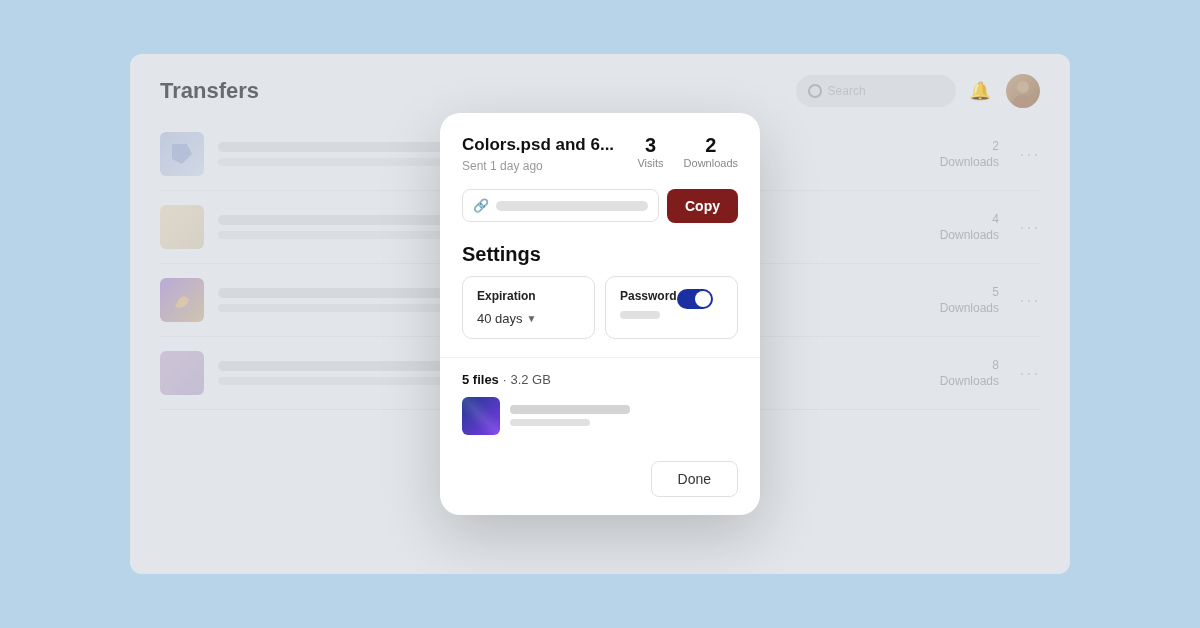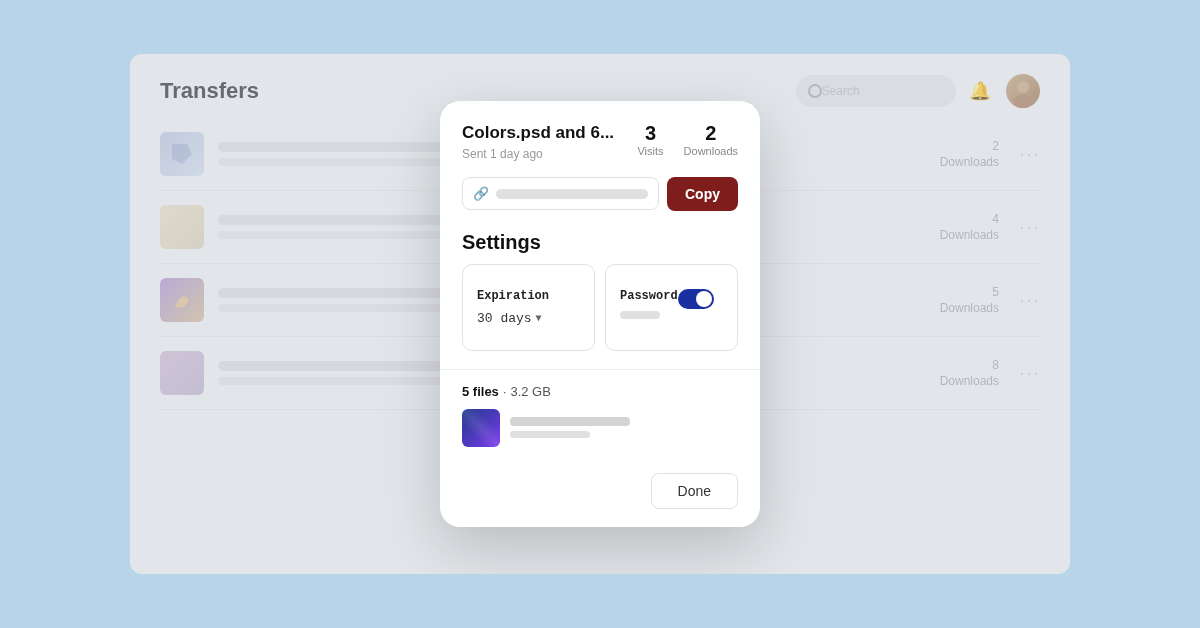--- a/index.html
+++ b/index.html
@@ -45,21 +45,21 @@
     }
 
     .search-bar-bg {
       background: #e2e2e2;
       border-radius: 20px;
       width: 160px;
       height: 32px;
       display: flex;
       align-items: center;
       padding: 0 12px;
-      gap: 0;
+      gap: 6px;
     }
 
     .search-icon-bg {
       width: 14px;
       height: 14px;
       border: 2px solid #aaa;
       border-radius: 50%;
       position: relative;
     }
 
@@ -283,22 +283,21 @@
     .settings-grid {
       display: grid;
       grid-template-columns: 1fr 1fr;
       gap: 10px;
       margin-bottom: 18px;
     }
 
     .settings-card {
       border: 1.5px solid #e0e0e0;
       border-radius: 10px;
-      padding: 24px 14px;
-      font-family: Liberation Mono, monospace;
+      padding: 12px 14px;
     }
 
     .settings-card-title {
       font-size: 12px;
       font-weight: 600;
       color: #222;
       margin-bottom: 8px;
     }
 
     .expiration-value {
@@ -540,21 +539,21 @@
           <button class="copy-button">Copy</button>
         </div>
 
         <div class="settings-label">Settings</div>
 
         <div class="settings-grid">
 
           <div class="settings-card">
             <div class="settings-card-title">Expiration</div>
             <div class="expiration-value">
-              <span>30 days</span>
+              <span>40 days</span>
               <span class="dropdown-arrow">▼</span>
             </div>
           </div>
 
           <div class="settings-card password-card">
             <div>
               <div class="settings-card-title">Password</div>
               <div class="password-placeholder"></div>
             </div>
             <div class="toggle-on"></div>

